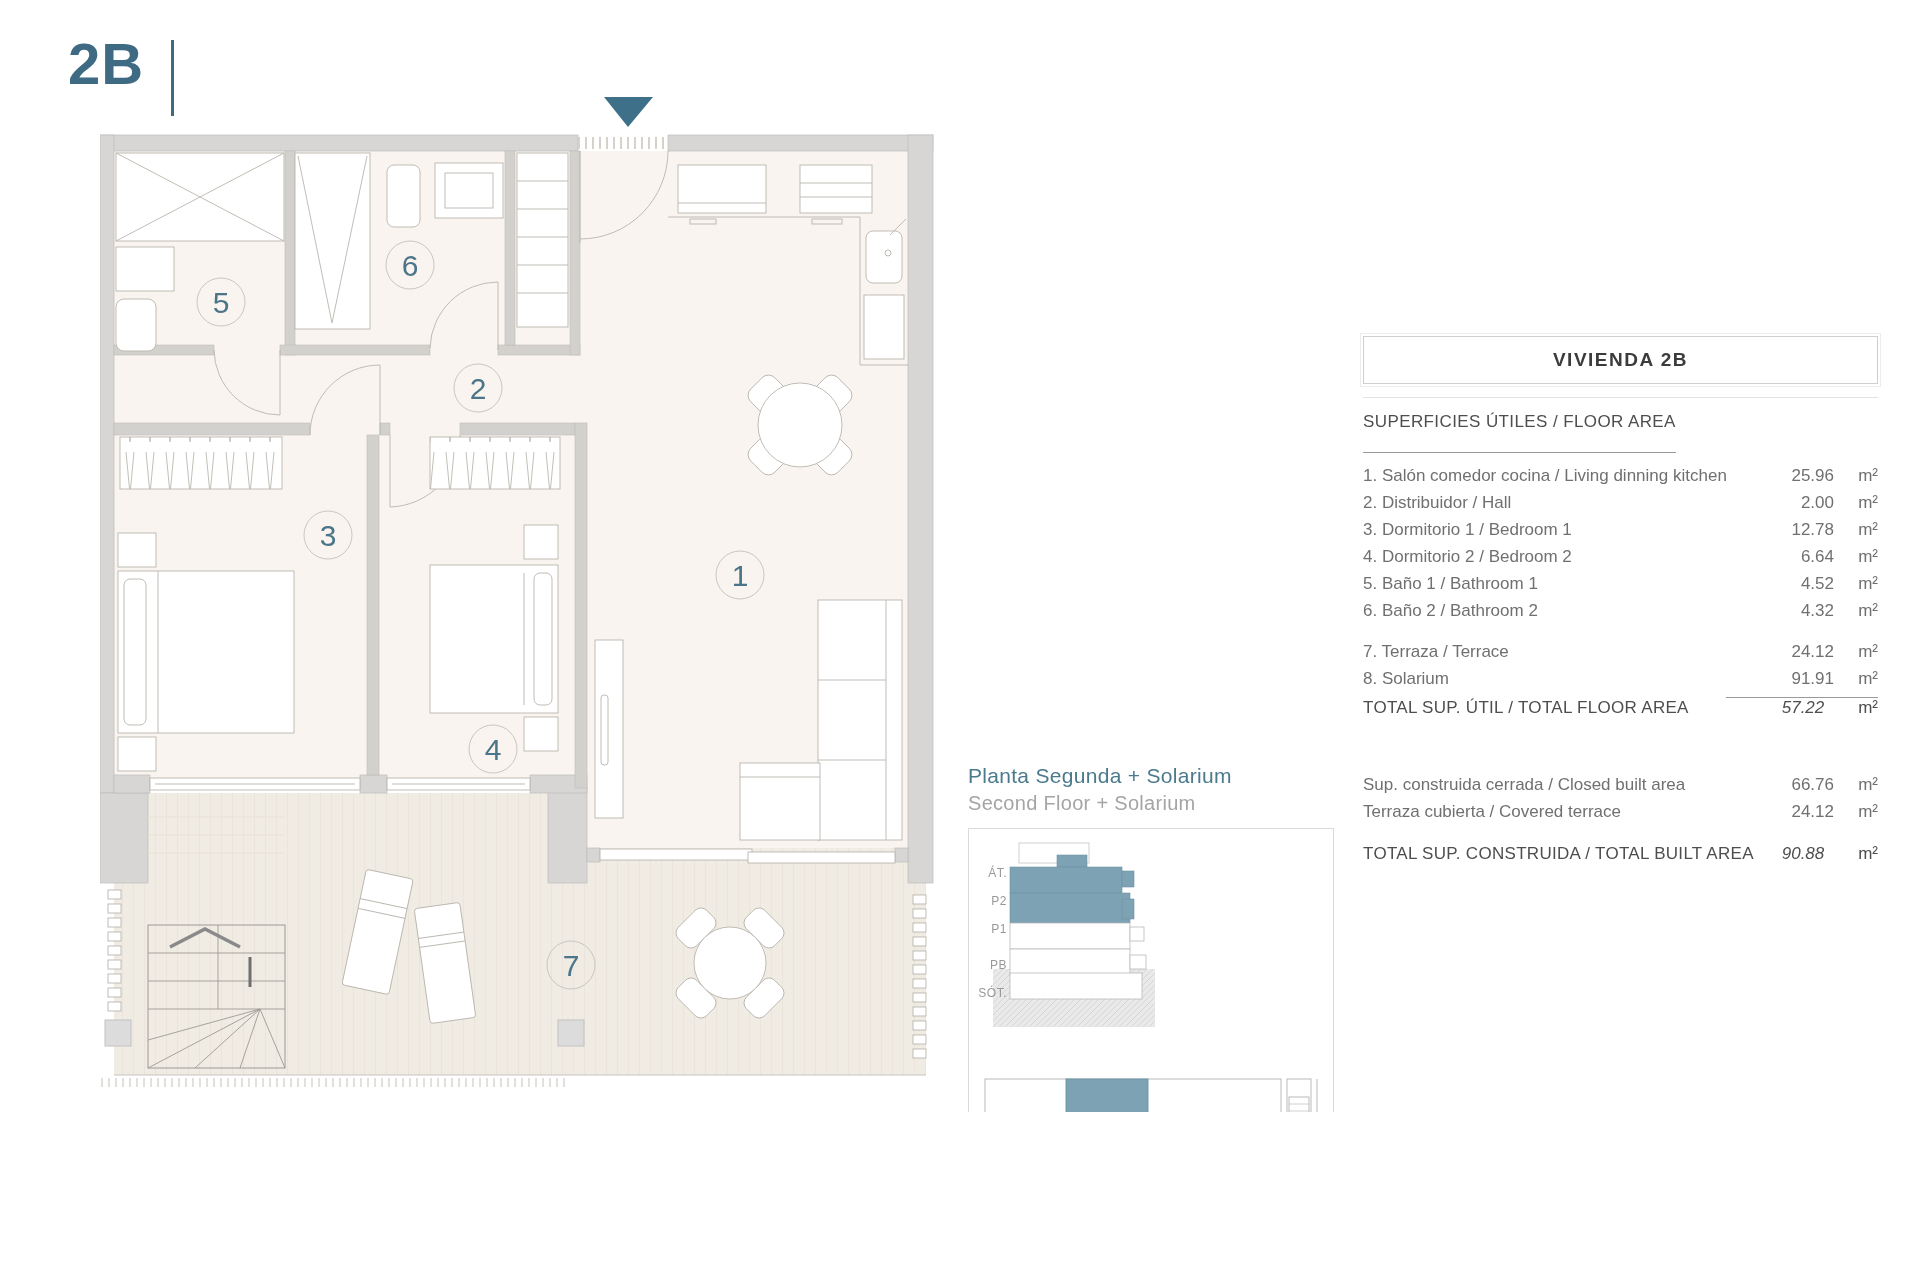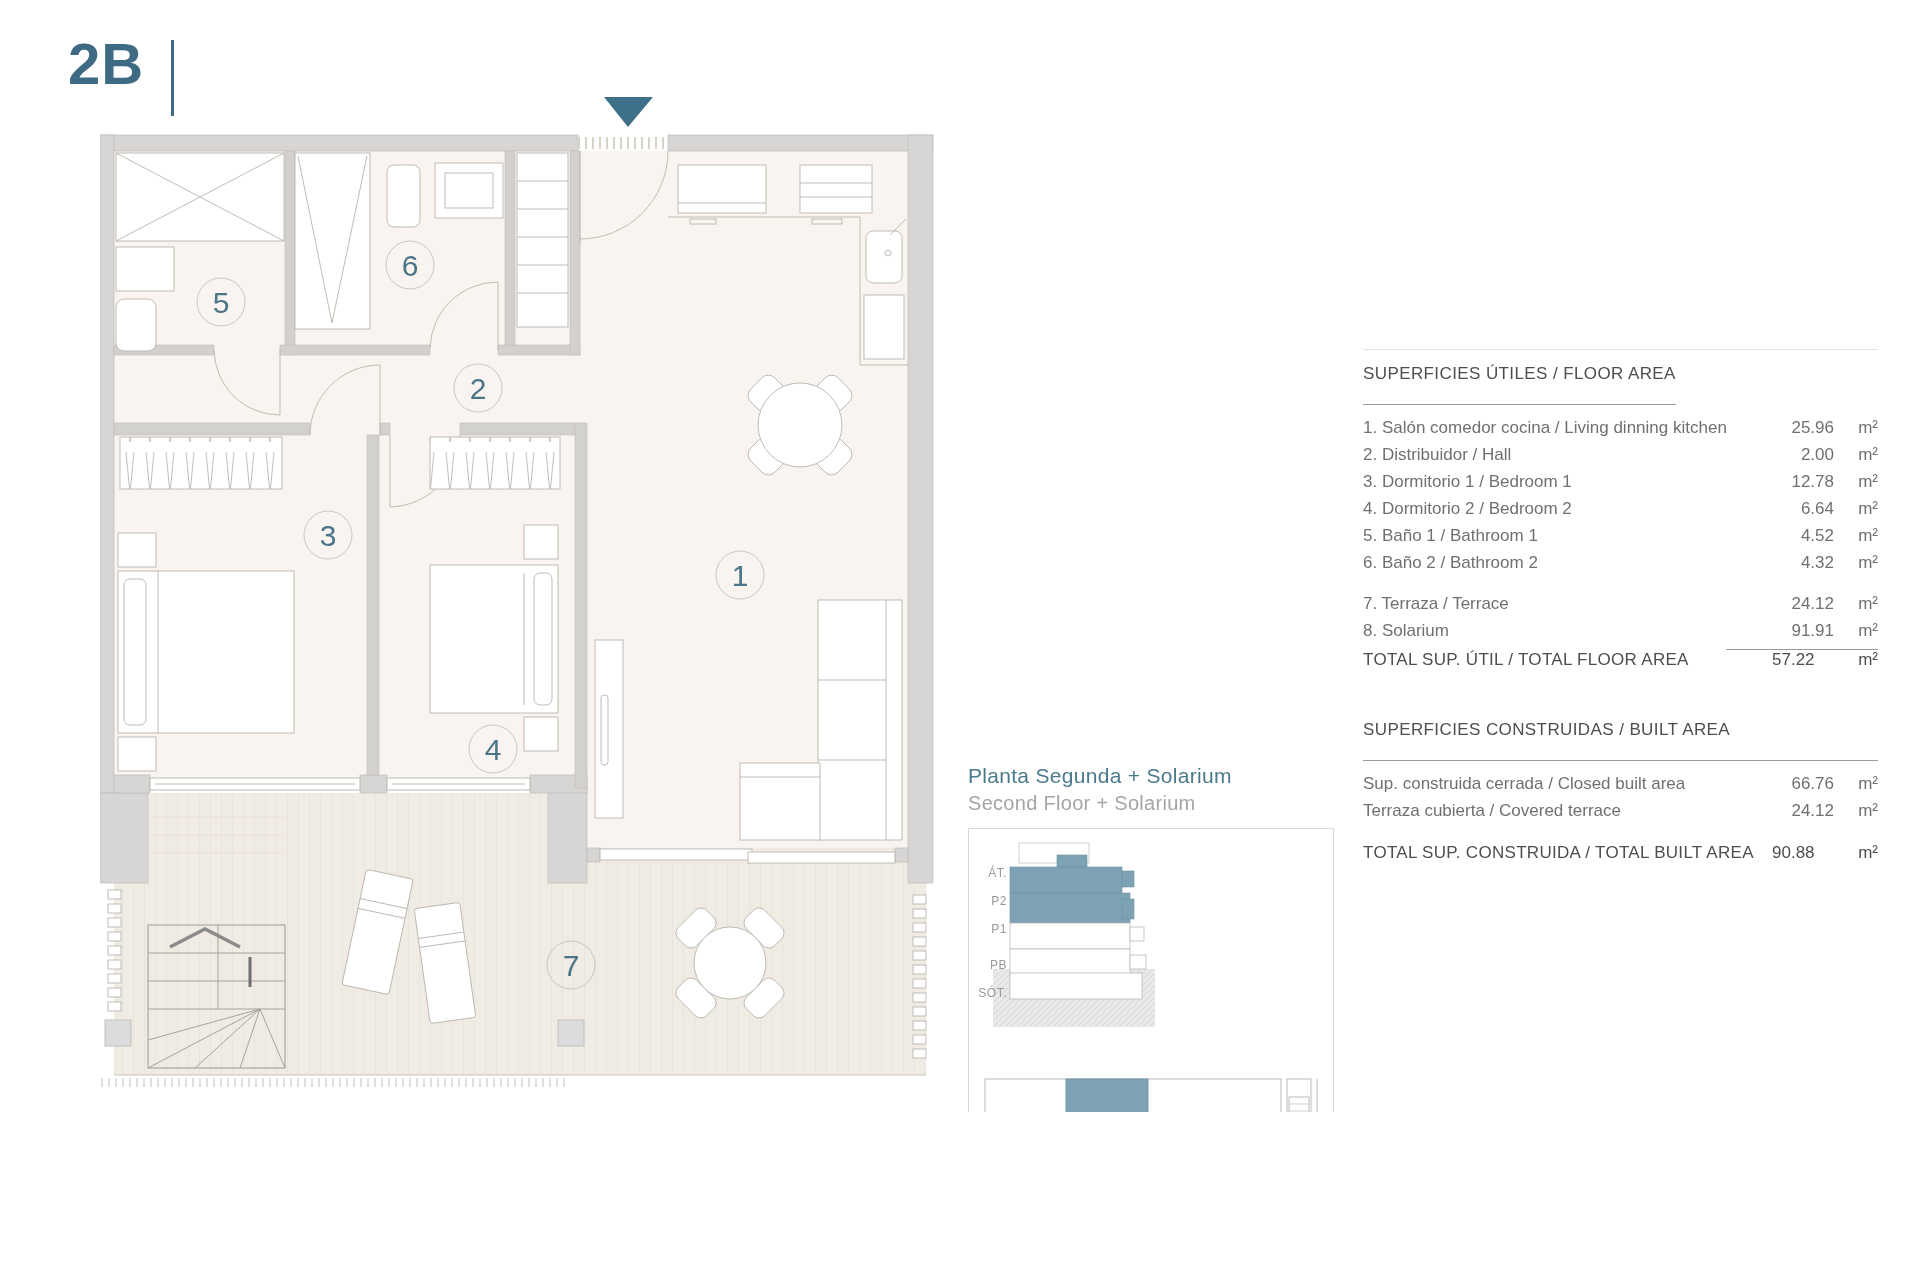--- a/index.html
+++ b/index.html
@@ -28,21 +28,21 @@
   .rows{margin-top:6px;}
   .row{display:flex;align-items:flex-end;height:27px;font-size:17px;}
   .row .lbl{flex:1;color:#707070;}
   .row .val{width:62px;text-align:right;color:#707070;}
   .row .unit{width:44px;text-align:right;color:#707070;}
   .gap14{height:14px;}
   .gap22{height:22px;}
   .total-rule{margin-left:auto;width:152px;border-top:1px solid #9a9a9a;margin-top:8px;}
   .total-row{display:flex;align-items:baseline;height:34px;font-size:17px;color:#4e4e4e;}
   .total-row .lbl{flex:1;letter-spacing:0.3px;}
-  .total-row .val{width:62px;text-align:left;}
+  .total-row .val{width:62px;text-align:center;font-style:italic;}
   .total-row .unit{width:44px;text-align:right;}
 
   
   .caption-title{position:absolute;left:968px;top:764px;font-size:21px;color:#4a7a8c;letter-spacing:0.3px;}
   .caption-sub{position:absolute;left:968px;top:792px;font-size:20px;color:#a5a5a5;letter-spacing:0.3px;}
   .diagram-box{position:absolute;left:968px;top:828px;width:364px;height:462px;border:1px solid #d9d9d9;}
   .lvl{font-size:12px;fill:#999;letter-spacing:0.5px;font-family:"Liberation Sans",sans-serif;}
 
   
   .plan{position:absolute;left:100px;top:95px;}
@@ -288,20 +288,23 @@
       <circle cx="310" cy="130" r="24" fill="none" stroke="#c9c6c1" stroke-width="1"></circle>
       <text class="room-num" x="310" y="141" text-anchor="middle">6</text>
     </g>
     <g>
       <circle cx="471" cy="830" r="24" fill="none" stroke="#c9c6c1" stroke-width="1"></circle>
       <text class="room-num" x="471" y="841" text-anchor="middle">7</text>
     </g>
   </svg>
 
   <div class="panel">
+    <div class="panel-title-box">
+      <span class="panel-title">VIVIENDA 2B</span>
+    </div>
     <div class="panel-rule"></div>
 
     <div class="sect">
       <span class="sect-head">SUPERFICIES ÚTILES / FLOOR AREA</span>
       <div class="rows">
         <div class="row">
           <span class="lbl">1. Salón comedor cocina / Living dinning kitchen</span>
           <span class="val">25.96</span>
           <span class="unit">m²</span>
         </div>
@@ -346,21 +349,20 @@
       <div class="total-row">
         <span class="lbl">TOTAL SUP. ÚTIL / TOTAL FLOOR AREA</span>
         <span class="val">57.22</span>
         <span class="unit">m²</span>
       </div>
     </div>
 
     <div class="gap22"></div>
 
     <div class="sect">
-      <span class="sect-head full">SUPERFICIES CONSTRUIDAS / BUILT AREA</span>
       <div class="rows">
         <div class="row">
           <span class="lbl">Sup. construida cerrada / Closed built area</span>
           <span class="val">66.76</span>
           <span class="unit">m²</span>
         </div>
         <div class="row">
           <span class="lbl">Terraza cubierta / Covered terrace</span>
           <span class="val">24.12</span>
           <span class="unit">m²</span>

